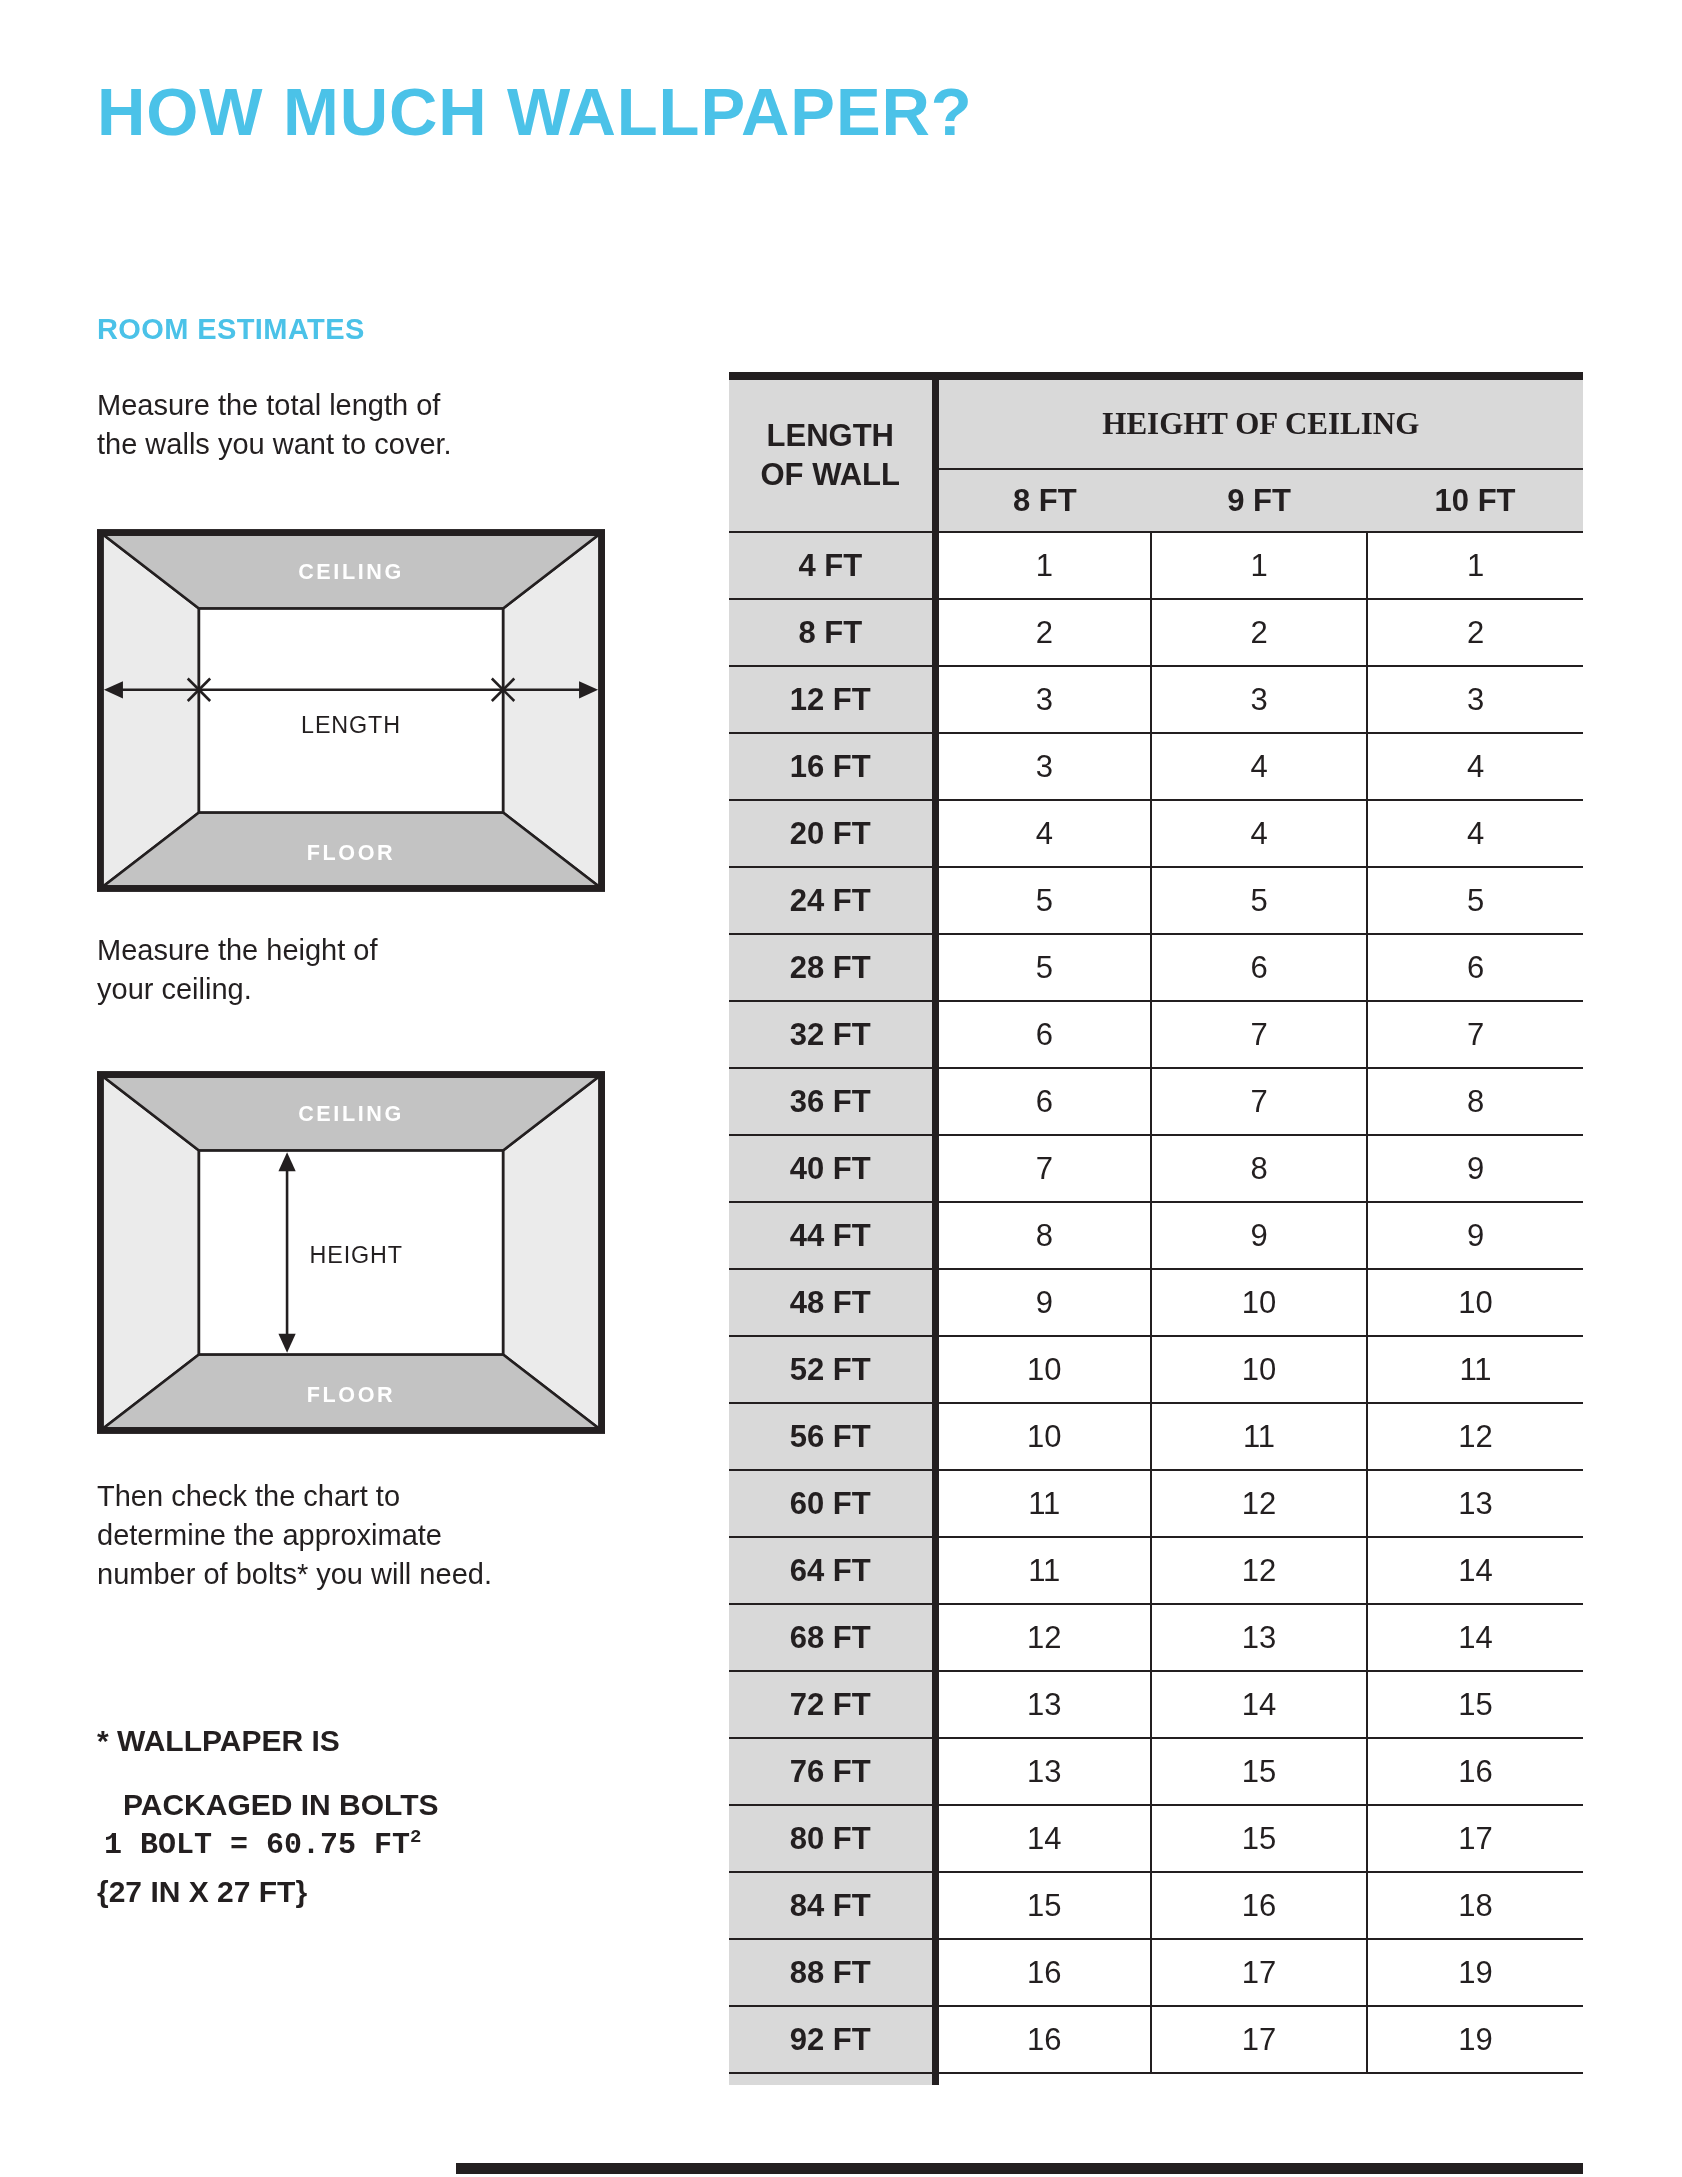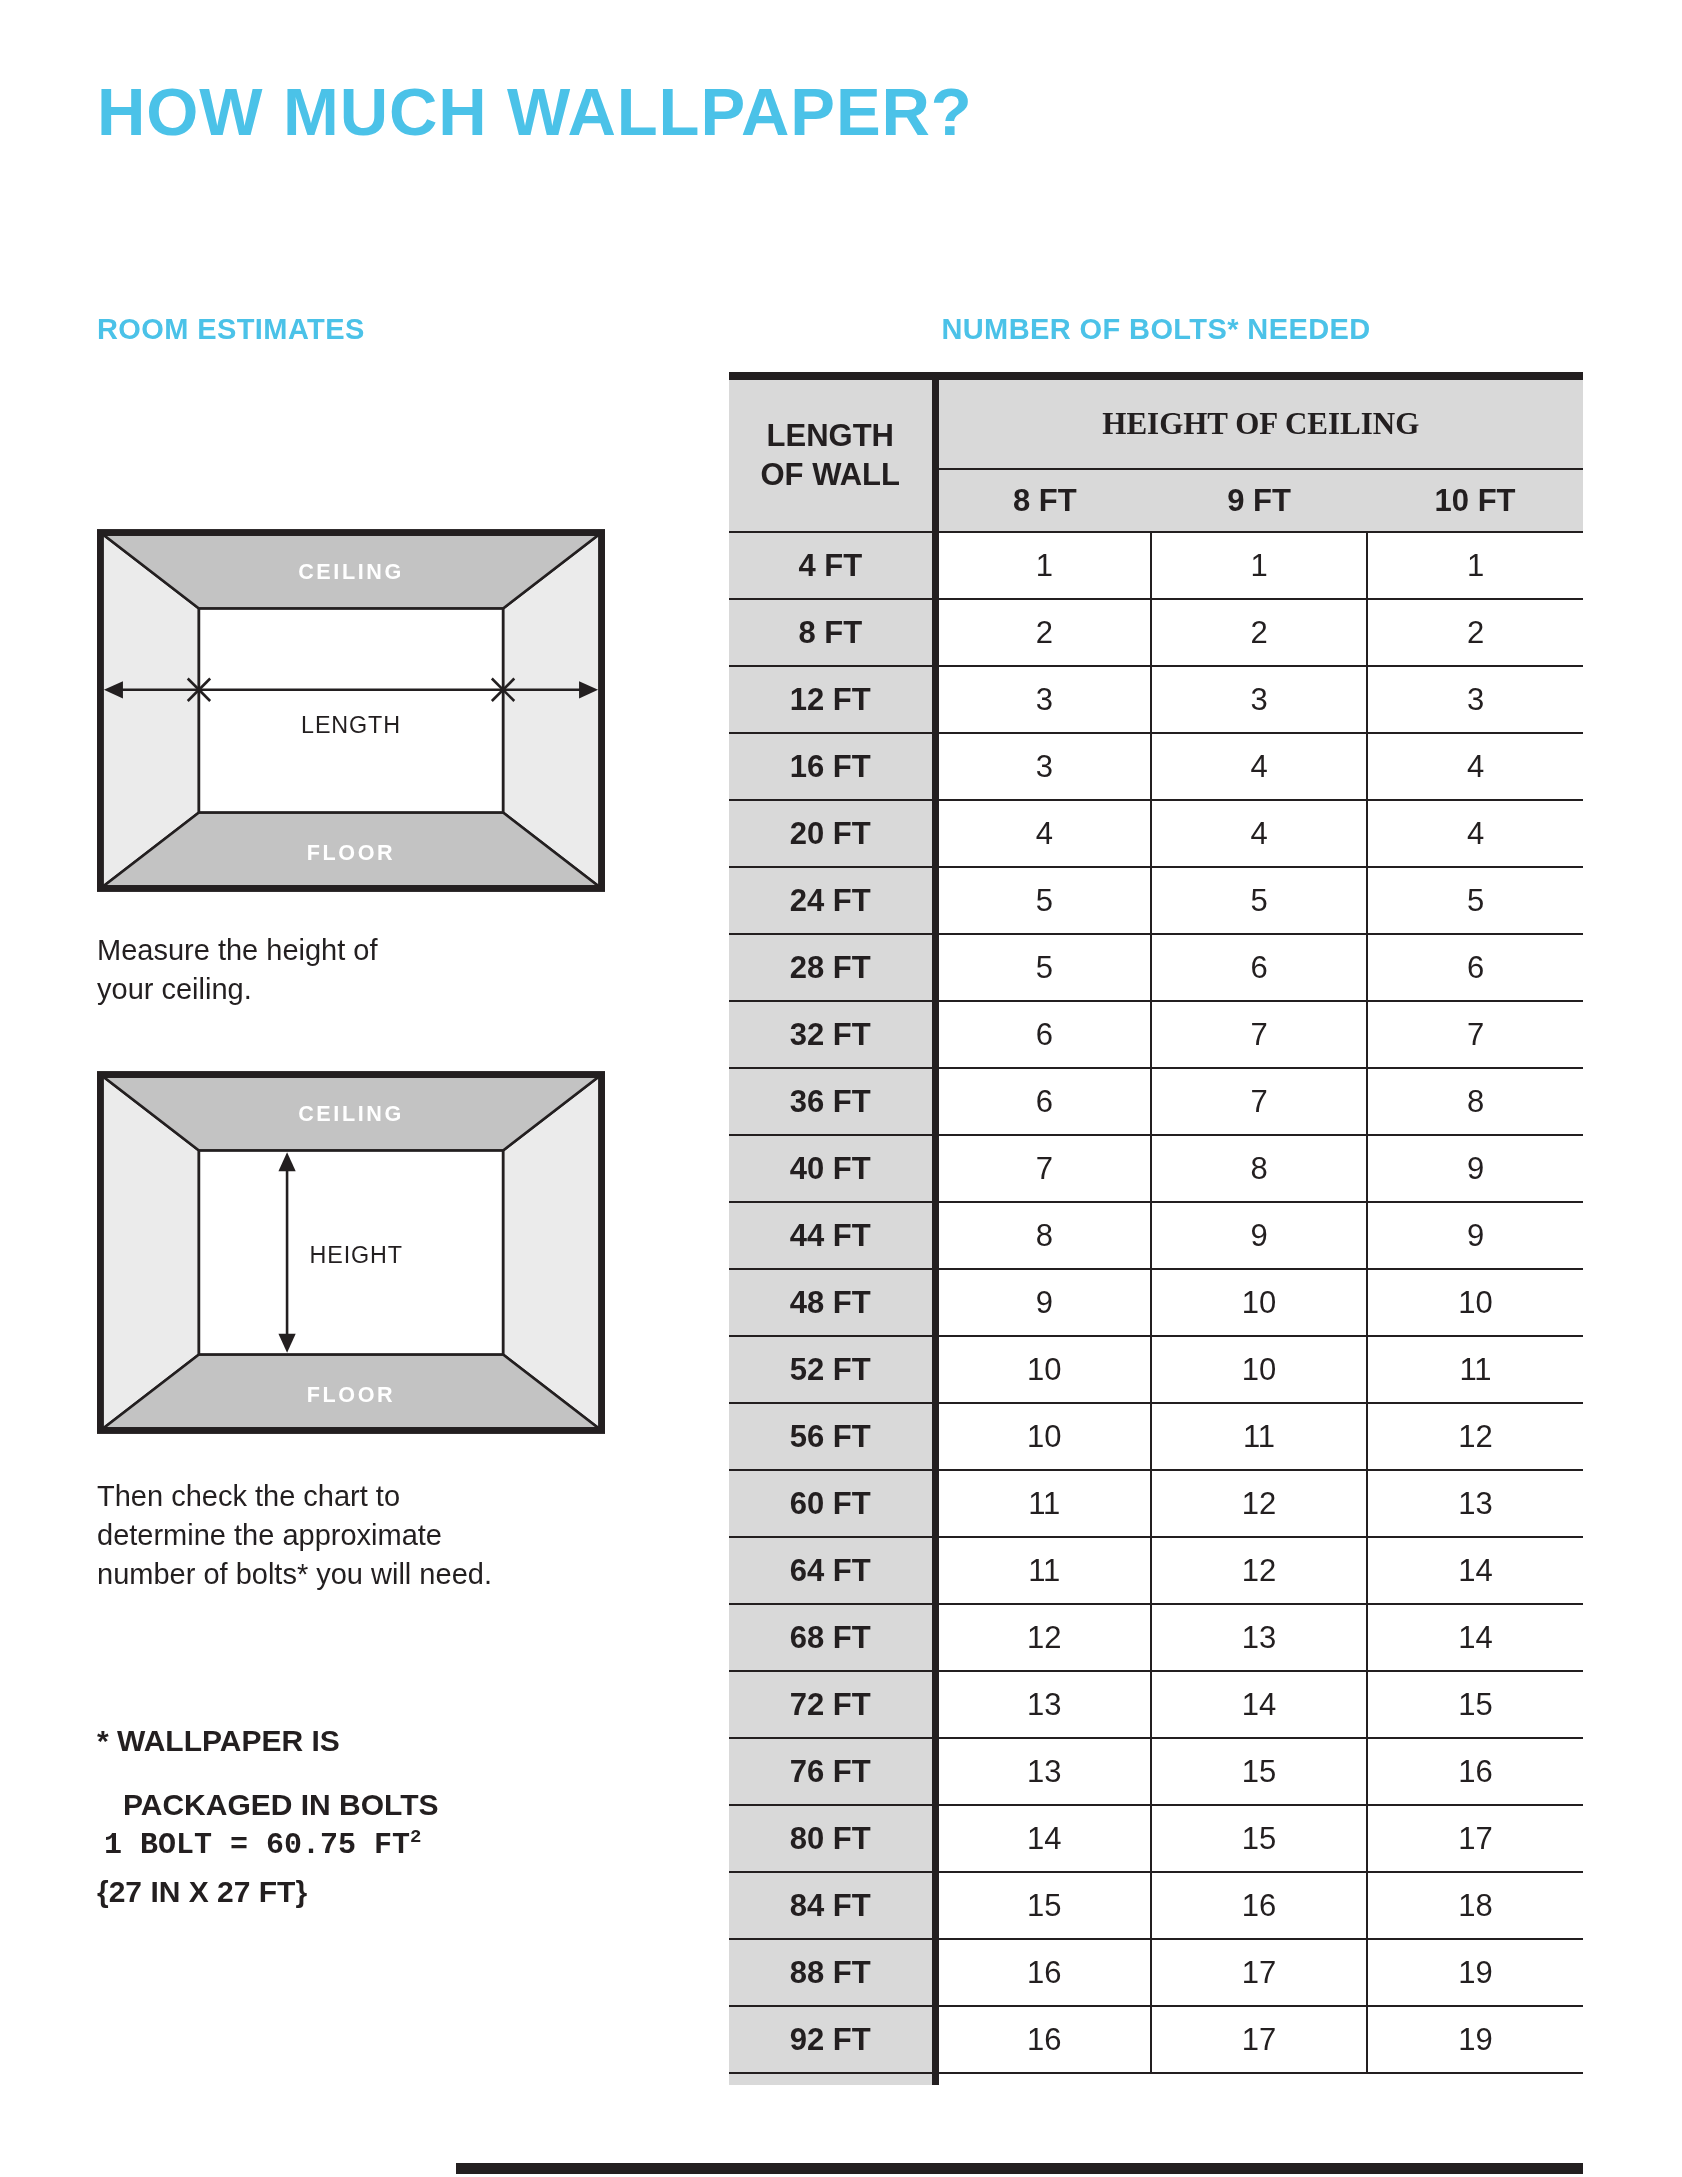--- a/index.html
+++ b/index.html
@@ -68,20 +68,22 @@
 </style>
 </head>
 <body>
 
 <div class="page">
 
   <h1 class="page-title">HOW MUCH WALLPAPER?</h1>
 
   <h2 class="section-title room-title">ROOM ESTIMATES</h2>
 
+  <p class="instruction instr-1">Measure the total length of
+the walls you want to cover.</p>
 
   <svg class="diagram diagram-1 room-diagram" width="508" height="363" viewBox="0 0 588 420">
     <polygon class="side-wall" points="4,4 118,92 118,328 4,416"></polygon>
     <polygon class="side-wall" points="584,4 470,92 470,328 584,416"></polygon>
     <polygon class="ceil-floor" points="4,4 584,4 470,92 118,92"></polygon>
     <polygon class="ceil-floor" points="4,416 584,416 470,328 118,328"></polygon>
     <rect class="back-wall" x="118" y="92" width="352" height="236"></rect>
     <rect class="outer-frame" x="4" y="4" width="580" height="412"></rect>
     <text class="band-label" x="294" y="58">CEILING</text>
     <text class="band-label" x="294" y="383">FLOOR</text>
@@ -123,21 +125,20 @@
 
   <div class="bolt-note">
     <div class="bolt-note-line1">* WALLPAPER IS</div>
     <div class="bolt-note-line2">PACKAGED IN BOLTS</div>
   </div>
 
   <div class="bolt-size"><span>1 BOLT = 60.75 FT</span><sup>2</sup></div>
 
   <div class="bolt-dims">{27 IN X 27 FT}</div>
 
-  <h2 class="section-title table-title">NUMBER OF BOLTS* NEEDED</h2>
 
   <table class="bolts-table">
     <colgroup>
       <col class="c0">
         <col class="c1">
         <col class="c2">
         <col class="c3">
     </colgroup>
     <thead>
       <tr class="hrow1">

